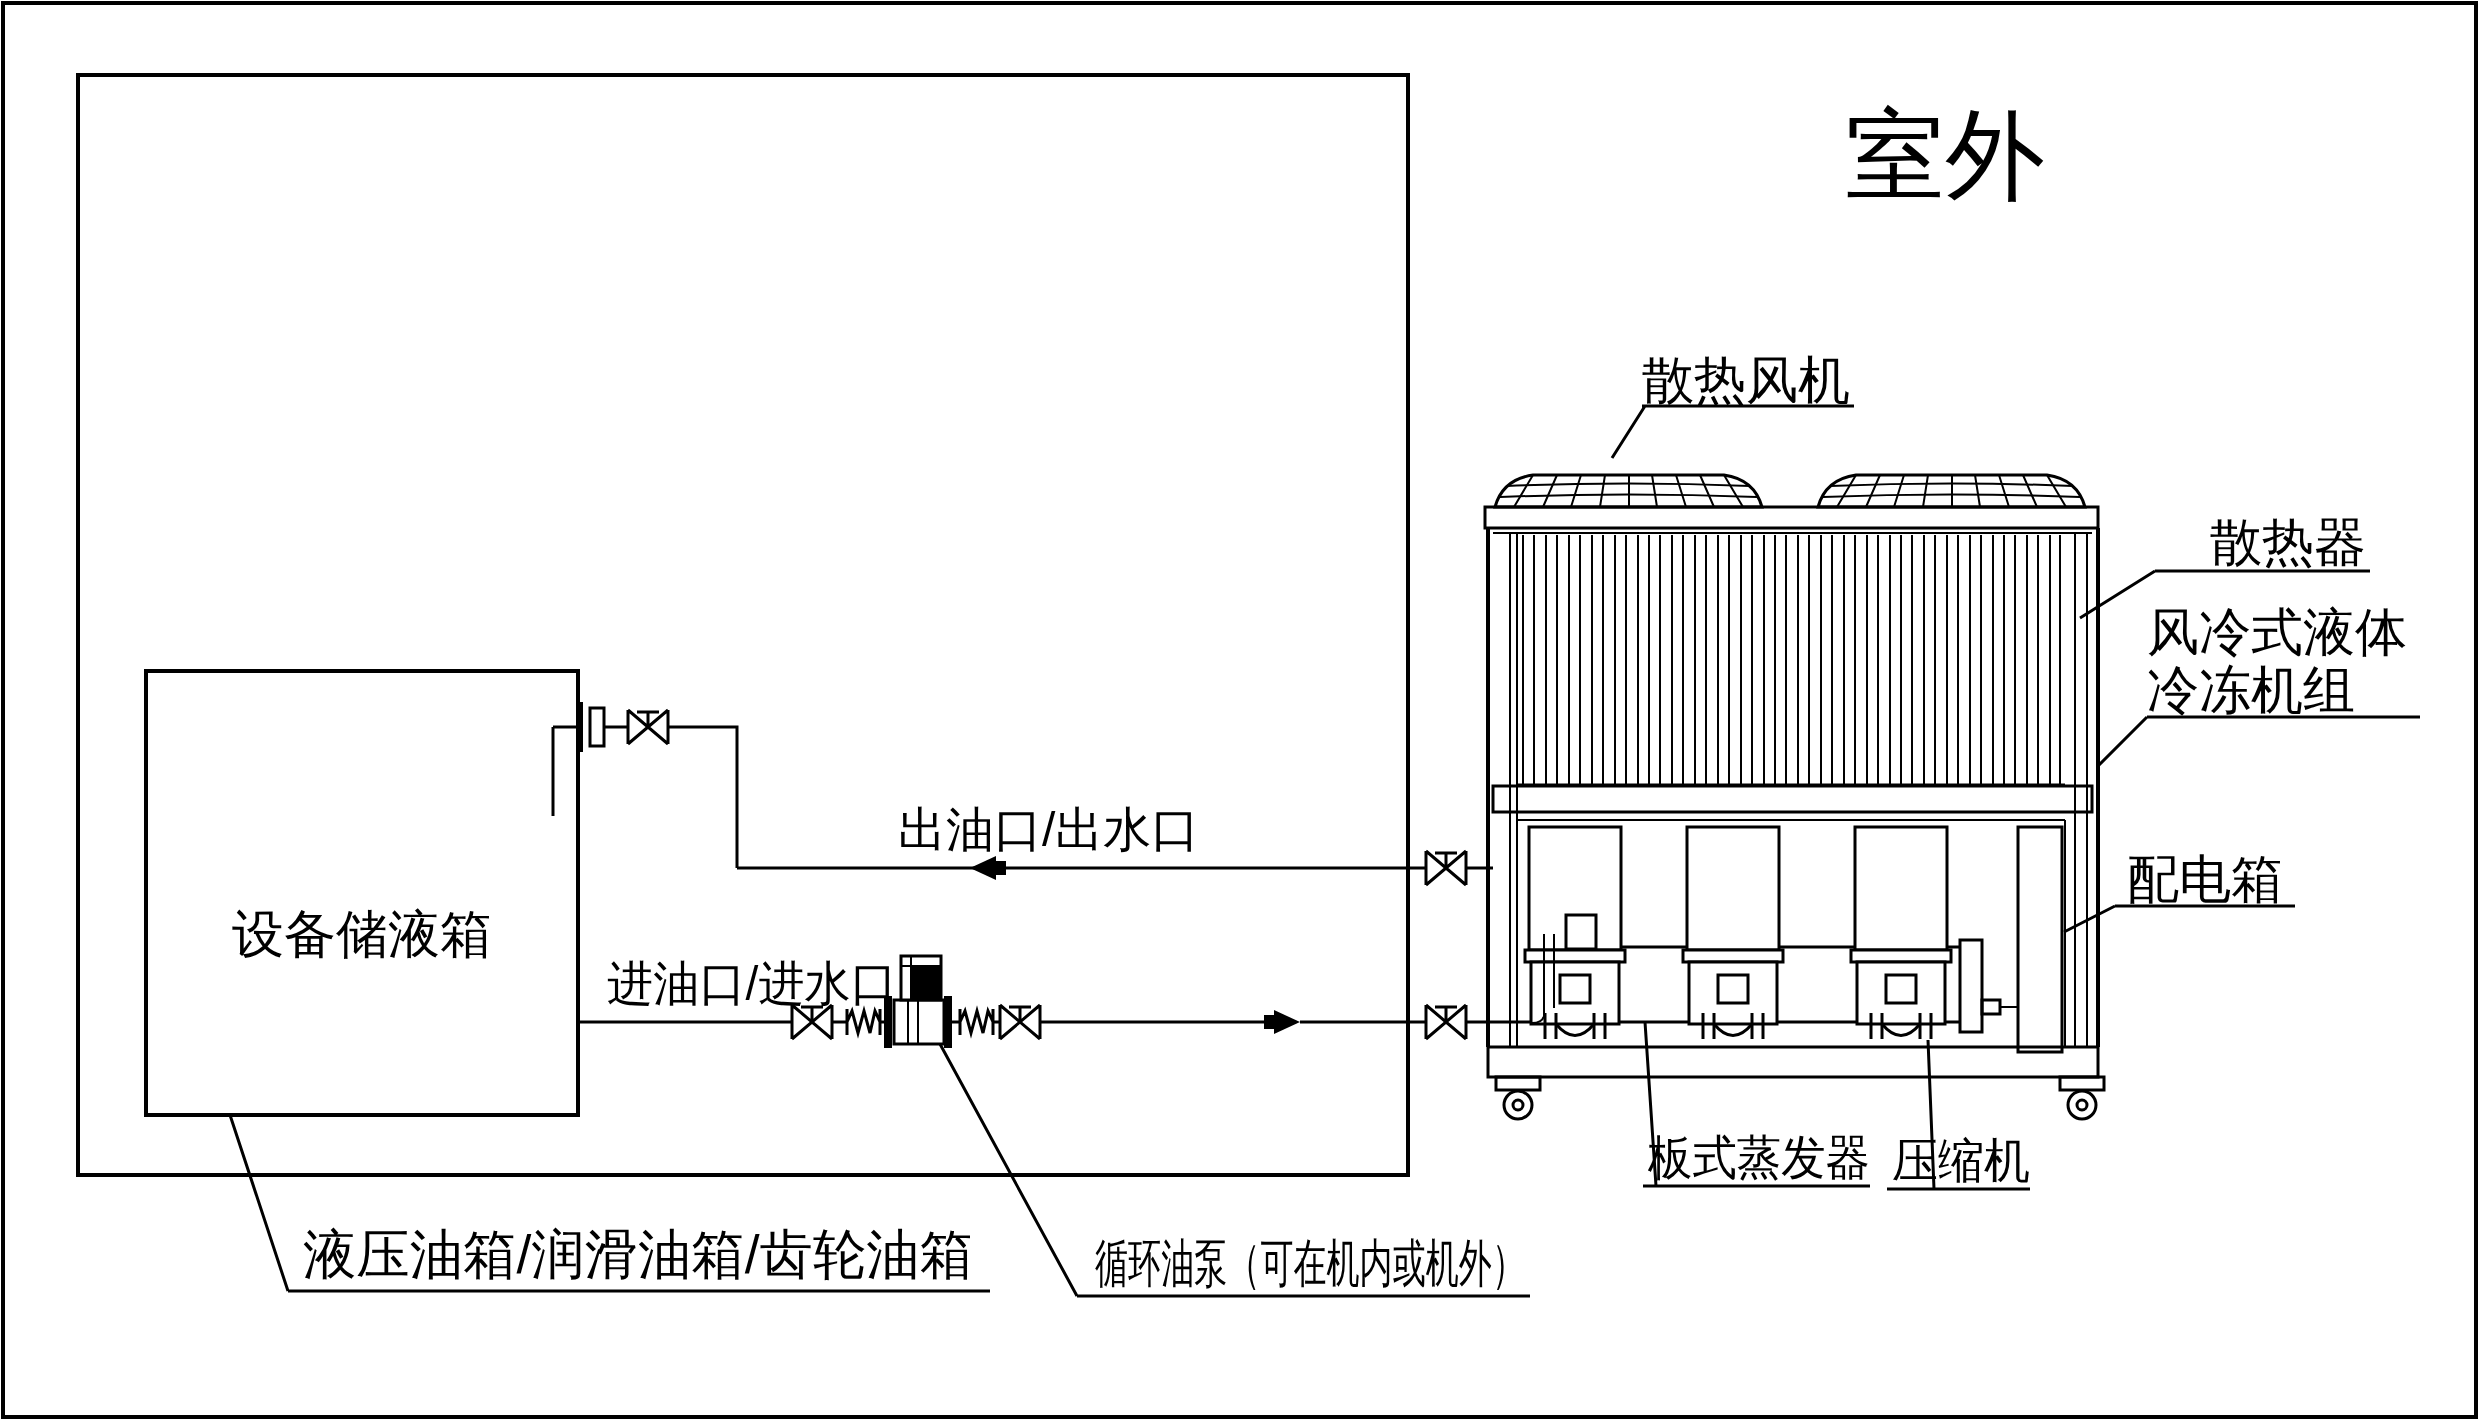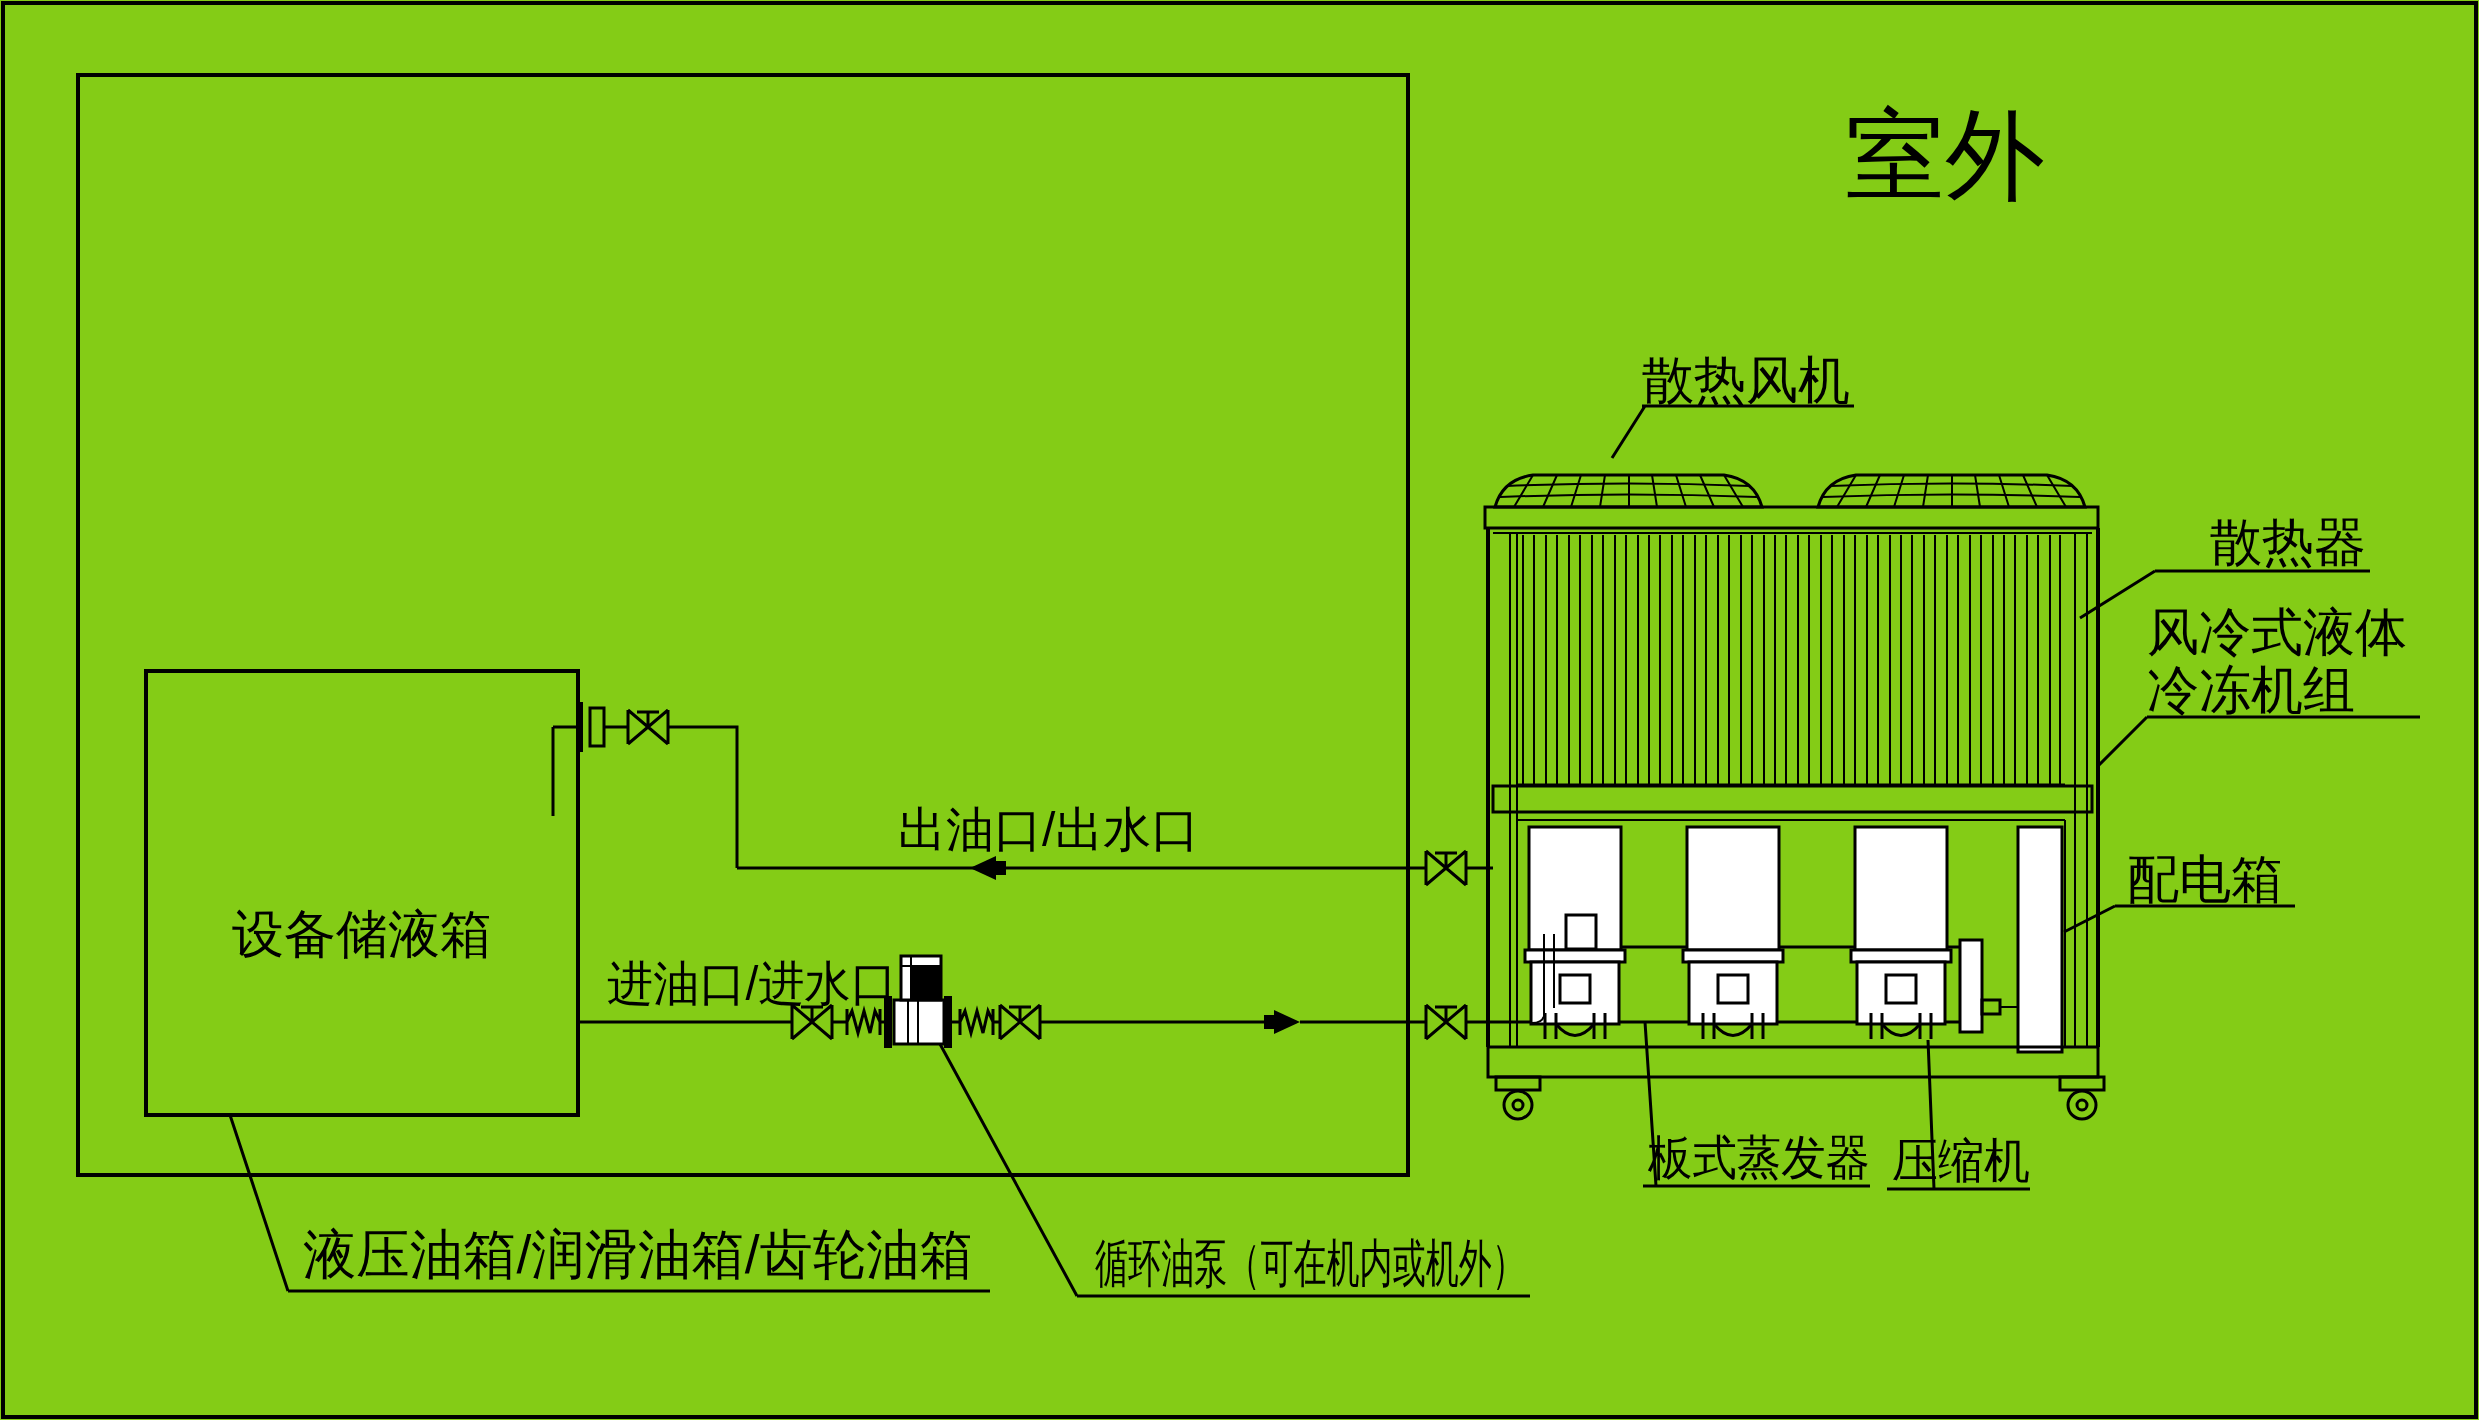--- a/index.html
+++ b/index.html
@@ -1,16 +1,16 @@
 <!DOCTYPE html>
 <html><head>
 <meta charset="utf-8">
 <style>
   html,body{margin:0;padding:0;background:#e8e8e8;}
-  .page{position:relative;width:2479px;height:1420px;background:#84cc16;overflow:hidden;text-align:center;}
+  .page{position:relative;width:2479px;height:1420px;background:#ffffff;overflow:hidden;text-align:center;}
   svg{display:block;}
   .ln{stroke:#000;fill:none;stroke-width:3;}
   .s2{stroke-width:2;}
   .s4{stroke-width:4;}
   .wf{fill:#ffffff;stroke:#000;stroke-width:3;}
   .bk{fill:#000;stroke:none;}
   text.lbl{font-family:"Liberation Sans","DejaVu Sans",sans-serif;fill:#000;}
 </style>
 </head>
 <body>

